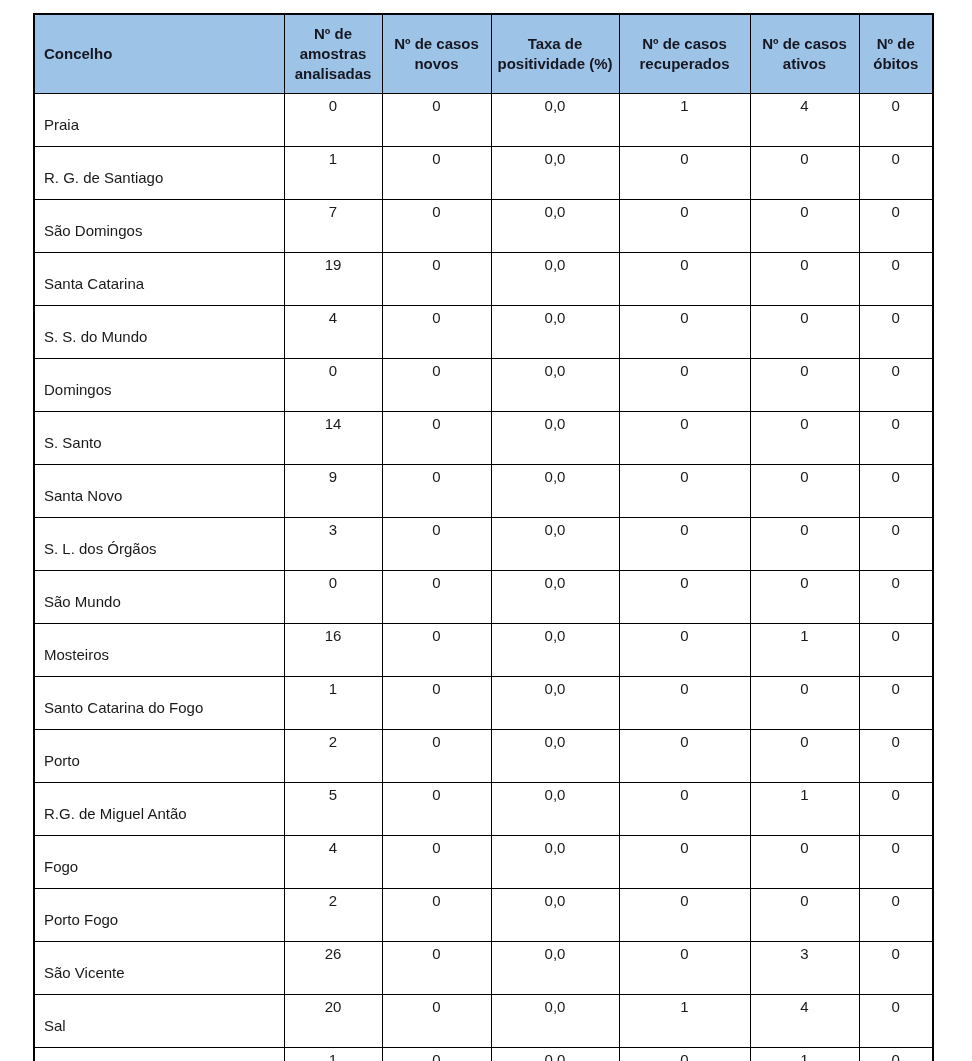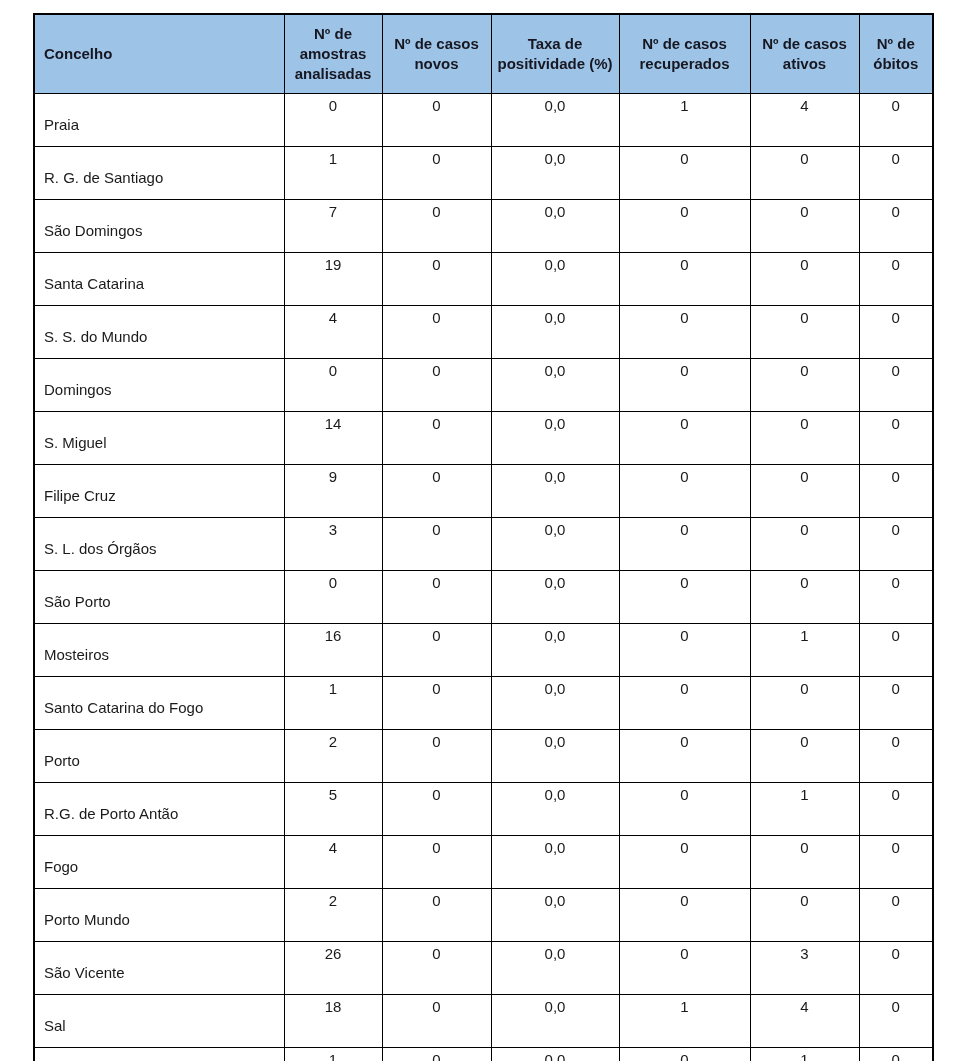--- a/index.html
+++ b/index.html
@@ -135,48 +135,48 @@
         <tr>
           <td class="cell-name">Domingos</td>
           <td class="cell-num">0</td>
           <td class="cell-num">0</td>
           <td class="cell-num">0,0</td>
           <td class="cell-num">0</td>
           <td class="cell-num">0</td>
           <td class="cell-num">0</td>
         </tr>
         <tr>
-          <td class="cell-name">S. Miguel</td>
+          <td class="cell-name">S. Santo</td>
           <td class="cell-num">14</td>
           <td class="cell-num">0</td>
           <td class="cell-num">0,0</td>
           <td class="cell-num">0</td>
           <td class="cell-num">0</td>
           <td class="cell-num">0</td>
         </tr>
         <tr>
-          <td class="cell-name">Filipe Cruz</td>
+          <td class="cell-name">Santa Novo</td>
           <td class="cell-num">9</td>
           <td class="cell-num">0</td>
           <td class="cell-num">0,0</td>
           <td class="cell-num">0</td>
           <td class="cell-num">0</td>
           <td class="cell-num">0</td>
         </tr>
         <tr>
           <td class="cell-name">S. L. dos Órgãos</td>
           <td class="cell-num">3</td>
           <td class="cell-num">0</td>
           <td class="cell-num">0,0</td>
           <td class="cell-num">0</td>
           <td class="cell-num">0</td>
           <td class="cell-num">0</td>
         </tr>
         <tr>
-          <td class="cell-name">São Porto</td>
+          <td class="cell-name">São Mundo</td>
           <td class="cell-num">0</td>
           <td class="cell-num">0</td>
           <td class="cell-num">0,0</td>
           <td class="cell-num">0</td>
           <td class="cell-num">0</td>
           <td class="cell-num">0</td>
         </tr>
         <tr>
           <td class="cell-name">Mosteiros</td>
           <td class="cell-num">16</td>
@@ -198,58 +198,58 @@
         <tr>
           <td class="cell-name">Porto</td>
           <td class="cell-num">2</td>
           <td class="cell-num">0</td>
           <td class="cell-num">0,0</td>
           <td class="cell-num">0</td>
           <td class="cell-num">0</td>
           <td class="cell-num">0</td>
         </tr>
         <tr>
-          <td class="cell-name">R.G. de Porto Antão</td>
+          <td class="cell-name">R.G. de Miguel Antão</td>
           <td class="cell-num">5</td>
           <td class="cell-num">0</td>
           <td class="cell-num">0,0</td>
           <td class="cell-num">0</td>
           <td class="cell-num">1</td>
           <td class="cell-num">0</td>
         </tr>
         <tr>
           <td class="cell-name">Fogo</td>
           <td class="cell-num">4</td>
           <td class="cell-num">0</td>
           <td class="cell-num">0,0</td>
           <td class="cell-num">0</td>
           <td class="cell-num">0</td>
           <td class="cell-num">0</td>
         </tr>
         <tr>
-          <td class="cell-name">Porto Mundo</td>
+          <td class="cell-name">Porto Fogo</td>
           <td class="cell-num">2</td>
           <td class="cell-num">0</td>
           <td class="cell-num">0,0</td>
           <td class="cell-num">0</td>
           <td class="cell-num">0</td>
           <td class="cell-num">0</td>
         </tr>
         <tr>
           <td class="cell-name">São Vicente</td>
           <td class="cell-num">26</td>
           <td class="cell-num">0</td>
           <td class="cell-num">0,0</td>
           <td class="cell-num">0</td>
           <td class="cell-num">3</td>
           <td class="cell-num">0</td>
         </tr>
         <tr>
           <td class="cell-name">Sal</td>
-          <td class="cell-num">18</td>
+          <td class="cell-num">20</td>
           <td class="cell-num">0</td>
           <td class="cell-num">0,0</td>
           <td class="cell-num">1</td>
           <td class="cell-num">4</td>
           <td class="cell-num">0</td>
         </tr>
         <tr>
           <td class="cell-name">Ribeira Brava São Nicolau</td>
           <td class="cell-num">1</td>
           <td class="cell-num">0</td>

